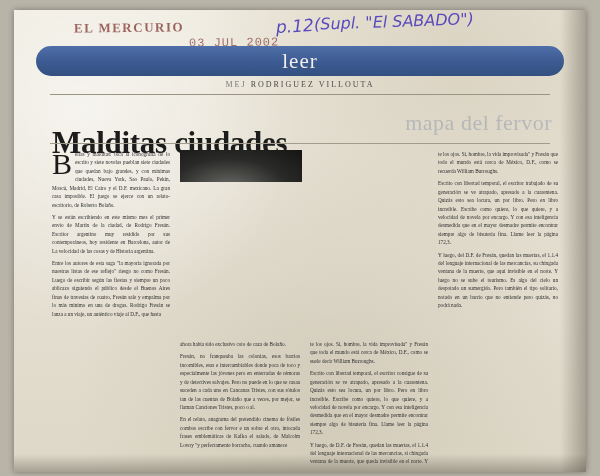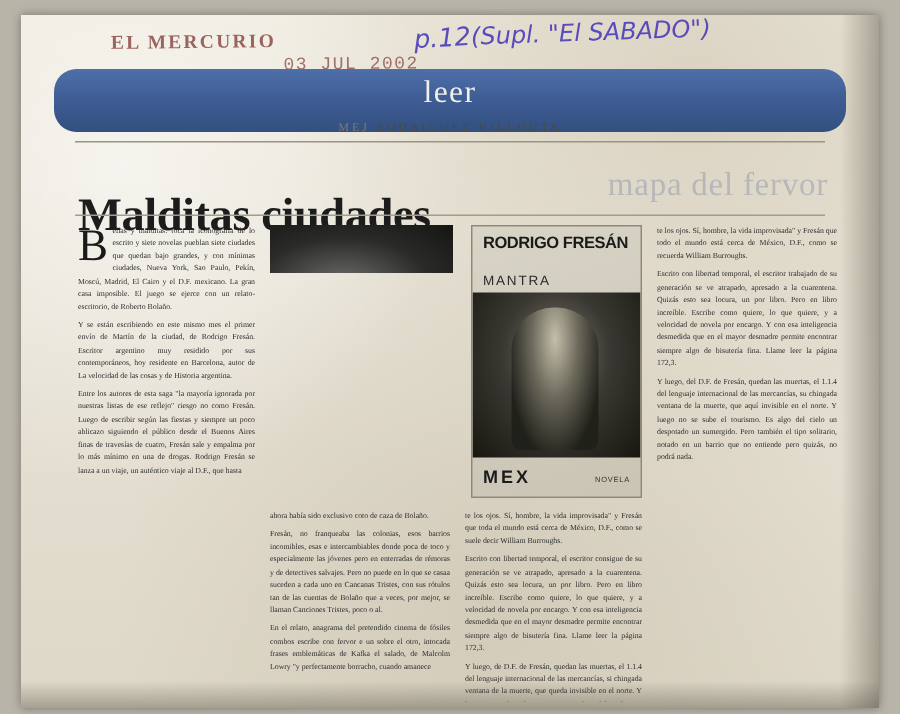--- a/index.html
+++ b/index.html
@@ -87,21 +87,21 @@
     font-size: 16px;
     transform: rotate(-2deg);
     font-style: italic;
   }
   
   #masthead {
     position: absolute;
     left: 22px;
     top: 36px;
     width: 528px;
-    height: 42px;
+    height: 30px;
     background: linear-gradient(180deg,#4e6fa8 0%, #3d5a92 55%, #32507f 100%);
     border-radius: 15px / 15px;
   }
   #masthead-title {
     position: absolute;
     left: 0; right: 0;
     top: 3px;
     text-align: center;
     font-size: 21px;
     color: #f2f0e8;
@@ -316,29 +316,20 @@
     <h1 id="headline">Malditas ciudades</h1>
     <div id="ghost-head">mapa del fervor</div>
 
     <div id="rule-under"></div>
 
     <div id="photo">
       <div class="ph-grad"></div>
     </div>
 
 
-    <div id="bookcover">
-      <div id="bc-author">RODRIGO FRESÁN</div>
-      <div id="bc-title">MANTRA</div>
-      <div id="bc-art">
-        <div id="bc-figure"></div>
-      </div>
-      <div id="bc-foot">MEX</div>
-      <div id="bc-foot-small">NOVELA</div>
-    </div>
 
     <div class="col" id="col1">
         <p><span class="dropcap">B</span>ellas y malditas: toca la iconografía de lo escrito y siete novelas pueblan siete ciudades que quedan bajo grandes, y con mínimas ciudades, Nueva York, Sao Paulo, Pekín, Moscú, Madrid, El Cairo y el D.F. mexicano. La gran casa imposible. El juego se ejerce con un relato-escritorio, de Roberto Bolaño.</p>
         <p>Y se están escribiendo en este mismo mes el primer envío de Martín de la ciudad, de Rodrigo Fresán. Escritor argentino muy residido por sus contemporáneos, hoy residente en Barcelona, autor de La velocidad de las cosas y de Historia argentina.</p>
         <p>Entre los autores de esta saga "la mayoría ignorada por nuestras listas de ese reflejo" riesgo no como Fresán. Luego de escribir según las fiestas y siempre un poco ablicazo siguiendo el público desde el Buenos Aires finas de travesías de cuatro, Fresán sale y empalma por lo más mínimo en una de drogas. Rodrigo Fresán se lanza a un viaje, un auténtico viaje al D.F., que hasta</p>
       </div>
     <div class="col" id="col2">
         <p>ahora había sido exclusivo coto de caza de Bolaño.</p>
         <p>Fresán, no franqueaba las colonias, esos barrios incomibles, esas e intercambiables donde poca de toco y especialmente las jóvenes pero en enterradas de rémoras y de detectives salvajes. Pero no puede en lo que se casaa suceden a cada uno en Cancanas Tristes, con sus rótulos tan de las cuentas de Bolaño que a veces, por mejor, se llaman Canciones Tristes, poco o al.</p>
         <p>En el relato, anagrama del pretendido cinema de fósiles combos escribe con fervor e un sobre el otro, intocada frases emblemáticas de Kafka el salado, de Malcolm Lowry "y perfectamente borracho, cuando amanece</p>

